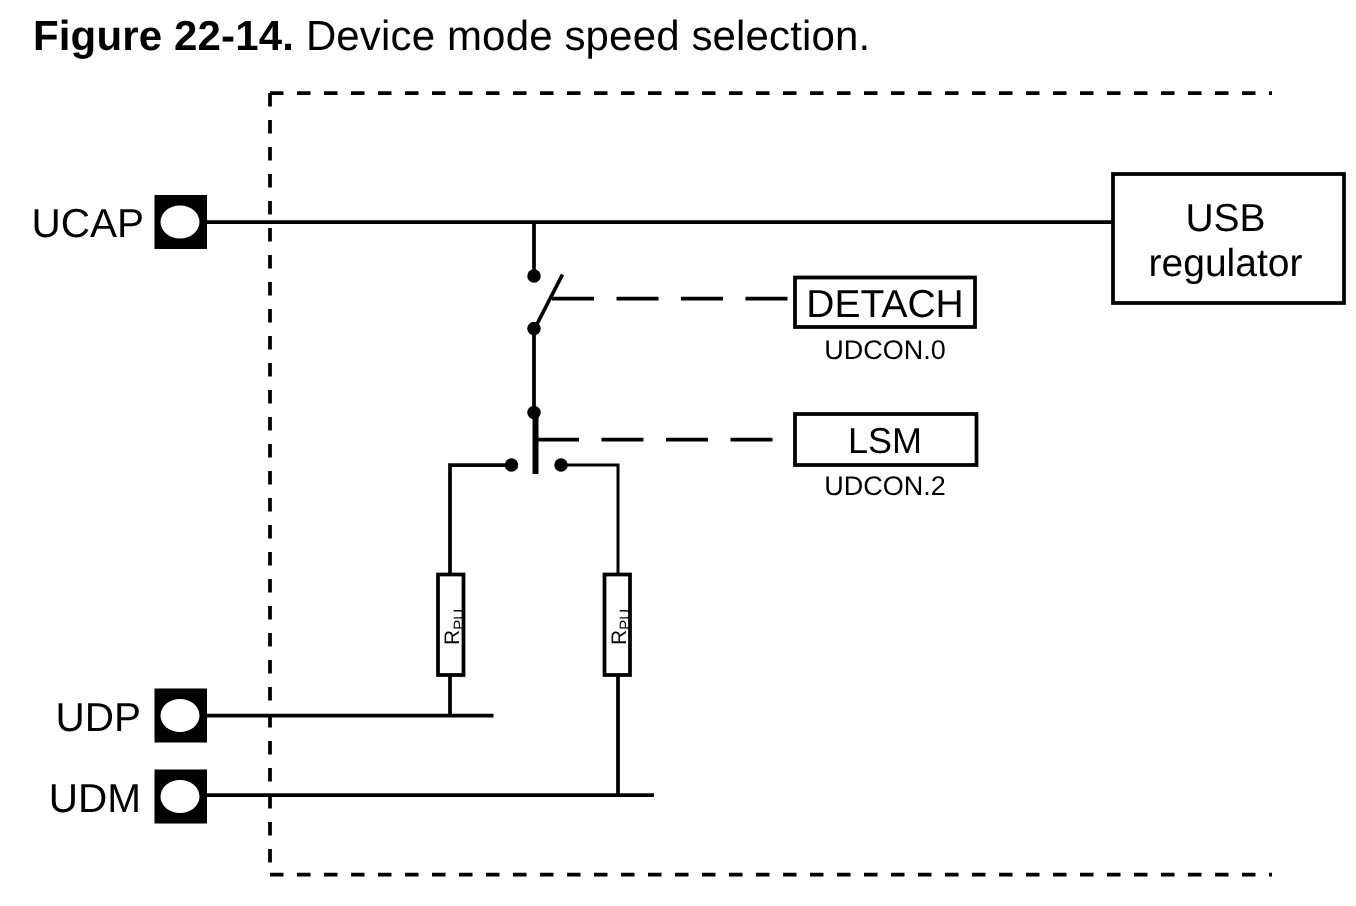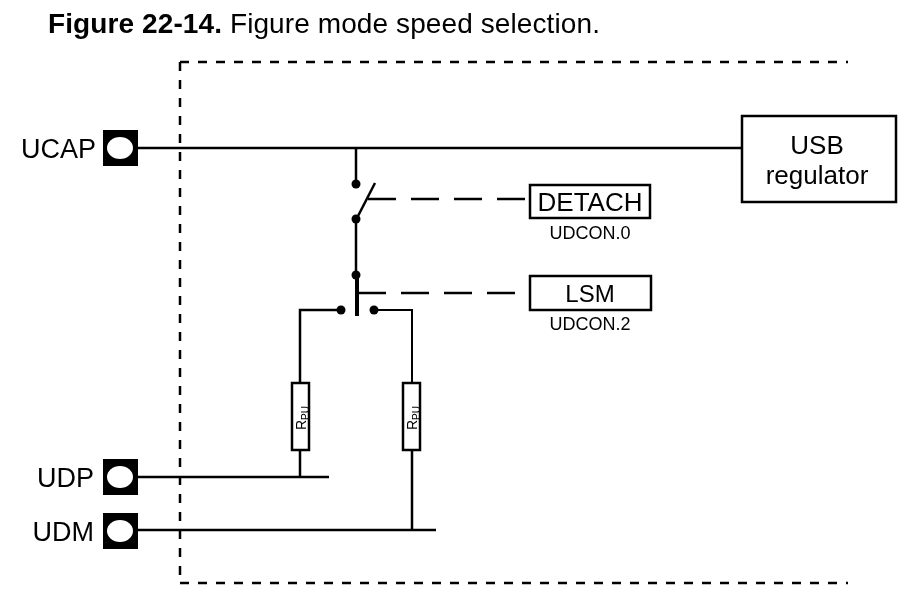--- a/index.html
+++ b/index.html
@@ -1,28 +1,28 @@
 <!DOCTYPE html>
 <html><head>
   <meta charset="utf-8">
   <style>
     html, body { margin: 0; padding: 0; background: #ffffff; }
     body { width: 904px; height: 604px; position: relative; overflow: hidden;
            font-family: "Liberation Sans", sans-serif; color: #000; }
     #title { position: absolute; left: 22px; top: 8px; font-size: 28px; white-space: nowrap; letter-spacing: 0.1px; }
-    #title .num { font-weight: bold; margin-left: 26px; }
+    #title .num { font-weight: bold; }
     svg { position: absolute; left: 0; top: 0; }
     .lbl { font-family: "Liberation Sans", sans-serif; fill: #000; }
   </style>
 </head>
 <body>
 
 <div id="title">
   <span class="num">Figure 22-14.</span>
-  <span>Figure mode speed selection.</span>
+  <span>Device mode speed selection.</span>
 </div>
 
 <svg width="904" height="604" viewBox="0 0 904 604">
 
   <g stroke="#000" stroke-width="2.5" fill="none">
     <line x1="180" y1="62" x2="848" y2="62" stroke-dasharray="9,9"></line>
     <line x1="180" y1="62" x2="180" y2="583" stroke-dasharray="9,9"></line>
     <line x1="180" y1="583" x2="848" y2="583" stroke-dasharray="9,9"></line>
   </g>
 

